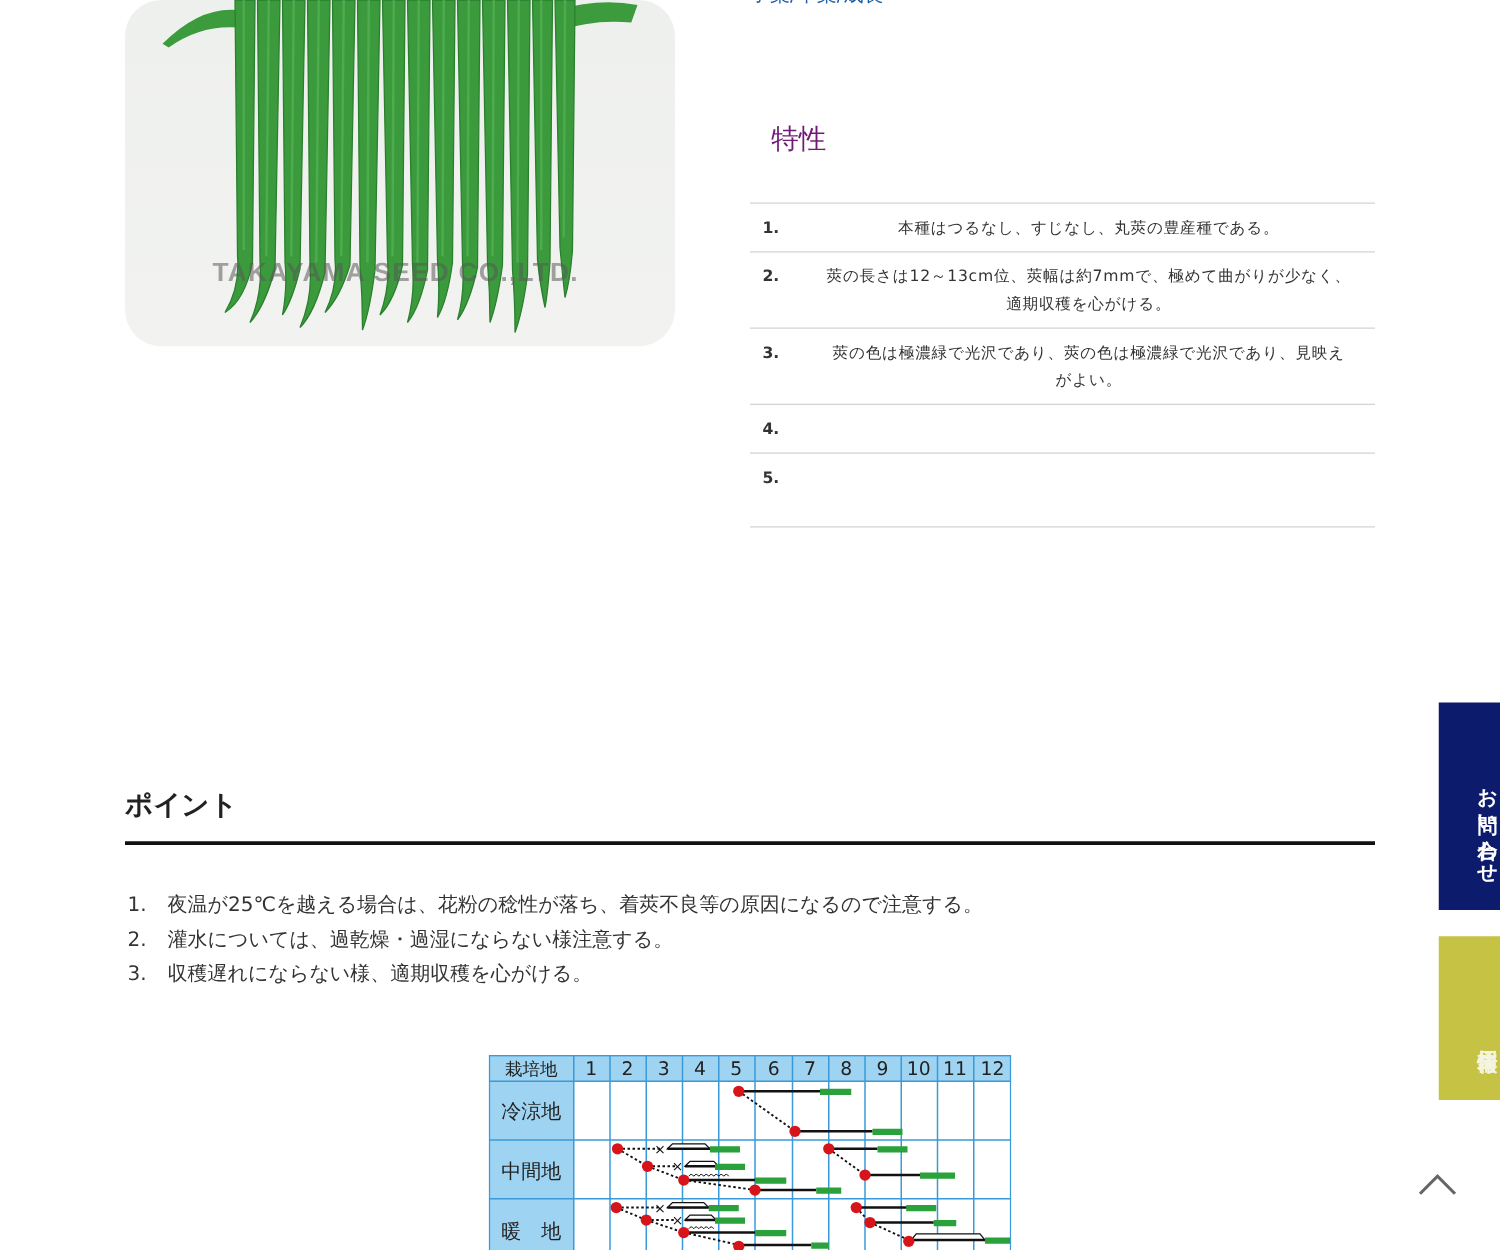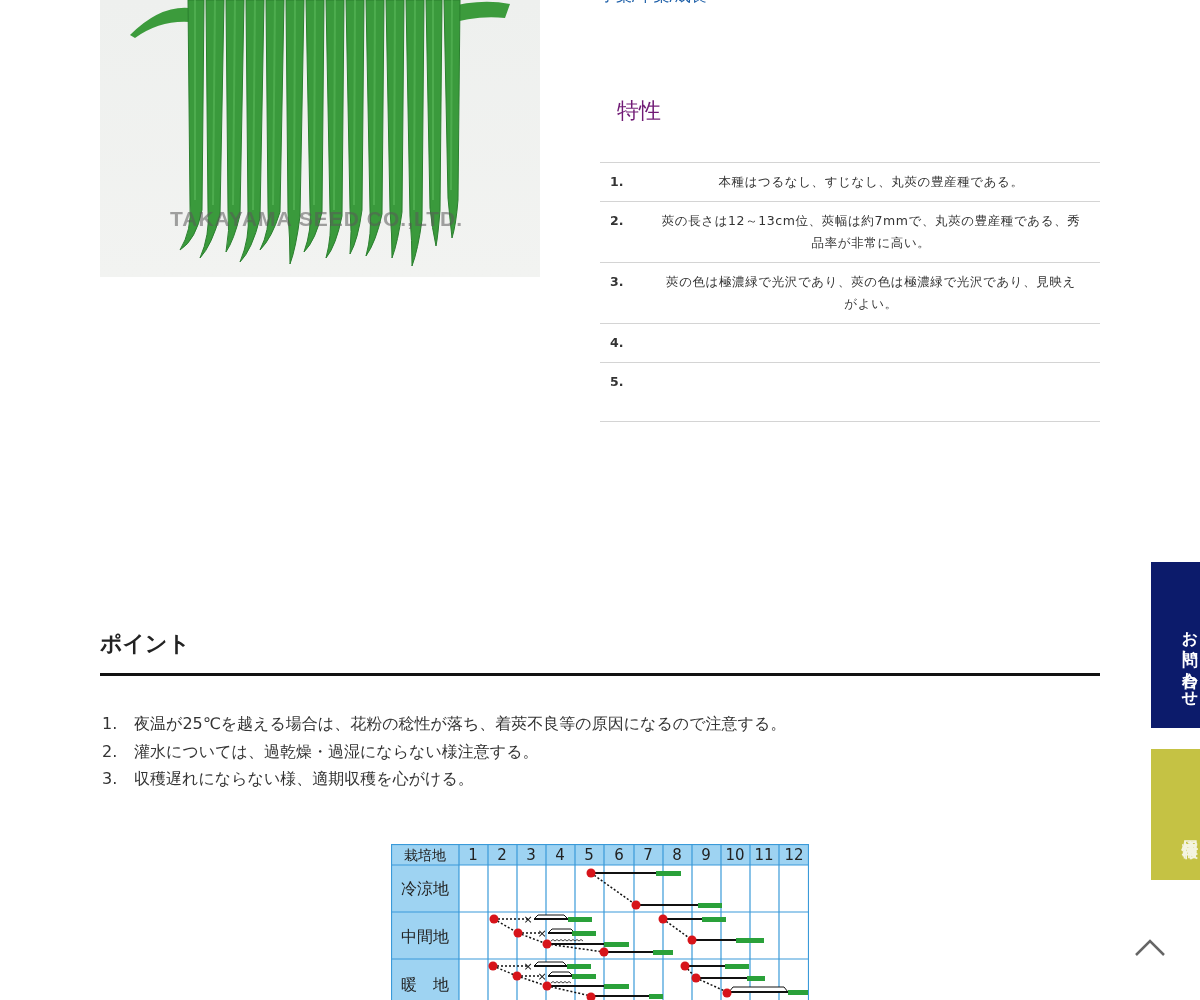--- a/index.html
+++ b/index.html
@@ -4,20 +4,21 @@
   <style>
     * { box-sizing: border-box; margin: 0; padding: 0; }
     html, body { width: 1200px; height: 1000px; overflow: hidden; background: #fff; }
     body { font-family: "DejaVu Sans", "Liberation Sans", sans-serif; color: #222; position: relative; }
 
     
     .product-image {
       position: absolute; left: 100px; top: 0; width: 440px; height: 277px;
       background: linear-gradient(180deg, #eef0ee 0%, #f2f3f1 100%);
       overflow: hidden;
+      border-radius: 29px;
     }
     .beans { position: absolute; left: 0; top: 0; width: 440px; height: 277px; }
     .watermark {
       position: absolute; left: 70px; top: 207px; font-size: 21px; font-weight: bold;
       color: rgba(90,90,90,0.55); letter-spacing: 1px; white-space: nowrap;
       font-family: "Liberation Sans", sans-serif;
     }
 
     
     .top-link {
@@ -120,21 +121,21 @@
 </div>
 
 <h2 class="features-title">特性</h2>
 <div class="features-table">
   <div class="feature-row">
     <span class="feature-num">1.</span>
     <span class="feature-text">本種はつるなし、すじなし、丸莢の豊産種である。</span>
   </div>
   <div class="feature-row">
     <span class="feature-num">2.</span>
-    <span class="feature-text">莢の長さは12～13cm位、莢幅は約7mmで、丸莢の豊産種である、秀品率が非常に高い。</span>
+    <span class="feature-text">莢の長さは12～13cm位、莢幅は約7mmで、極めて曲がりが少なく、適期収穫を心がける。</span>
   </div>
   <div class="feature-row">
     <span class="feature-num">3.</span>
     <span class="feature-text">莢の色は極濃緑で光沢であり、莢の色は極濃緑で光沢であり、見映えがよい。</span>
   </div>
   <div class="feature-row">
     <span class="feature-num">4.</span>
   </div>
   <div class="feature-row last">
     <span class="feature-num">5.</span>

